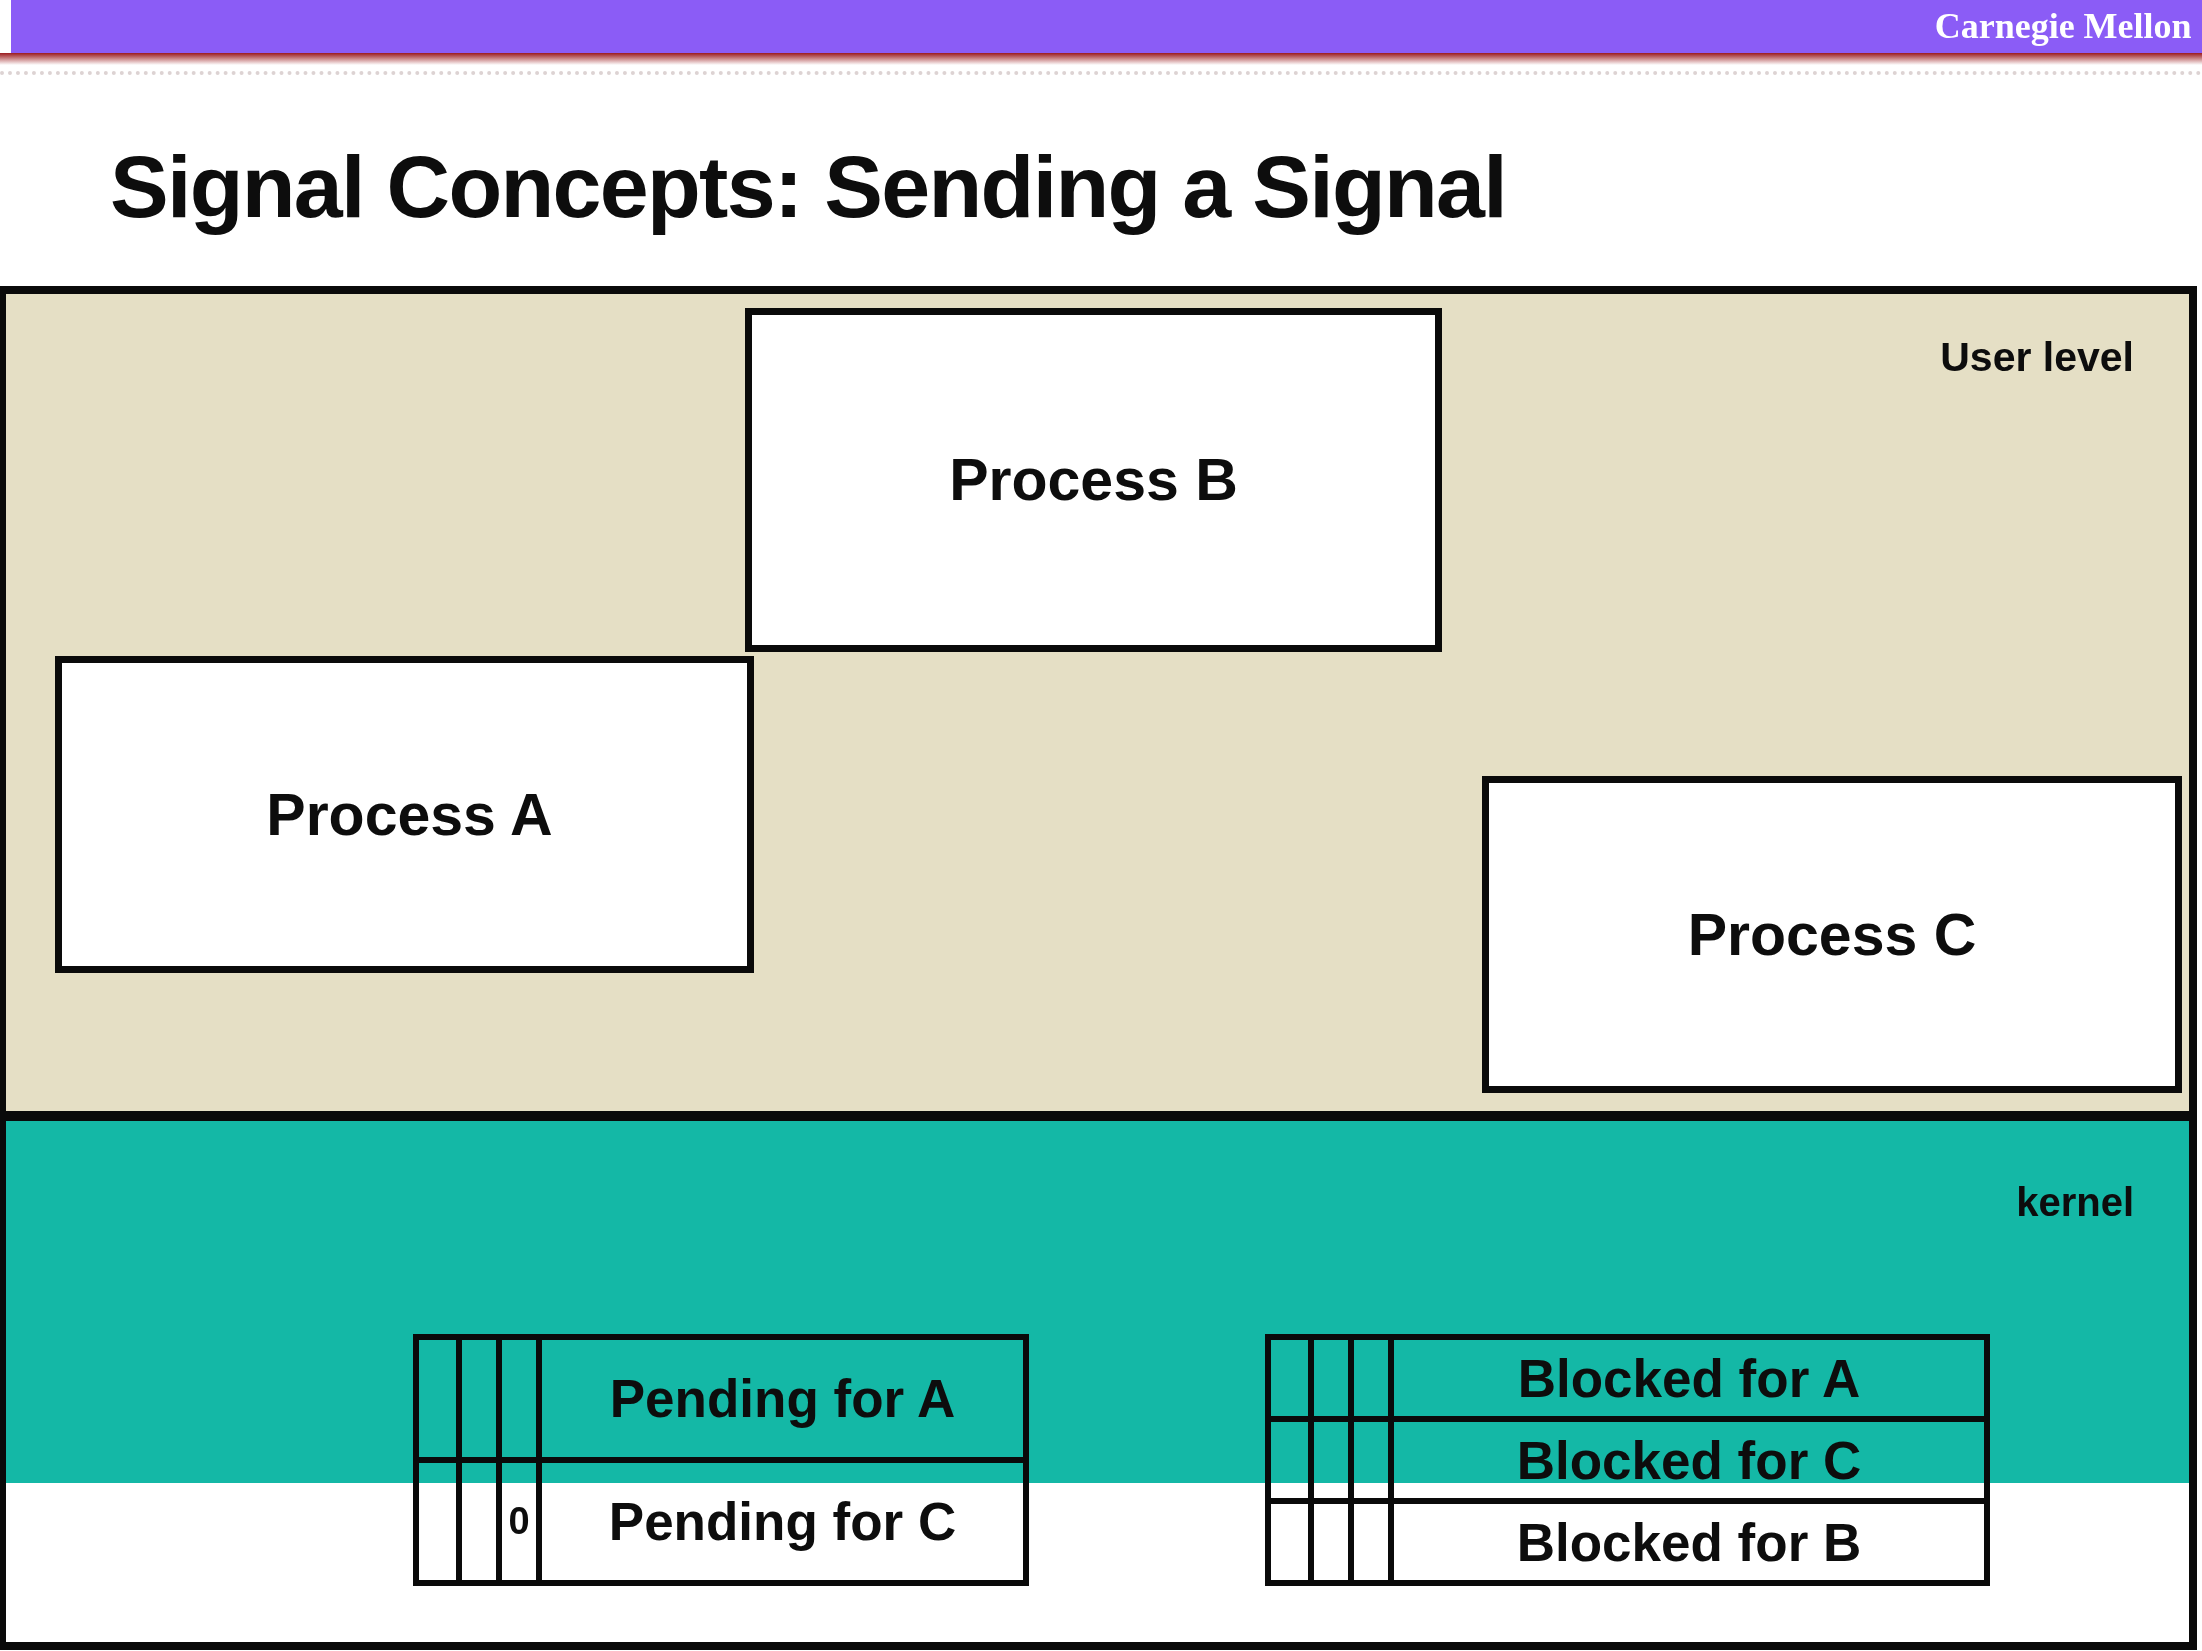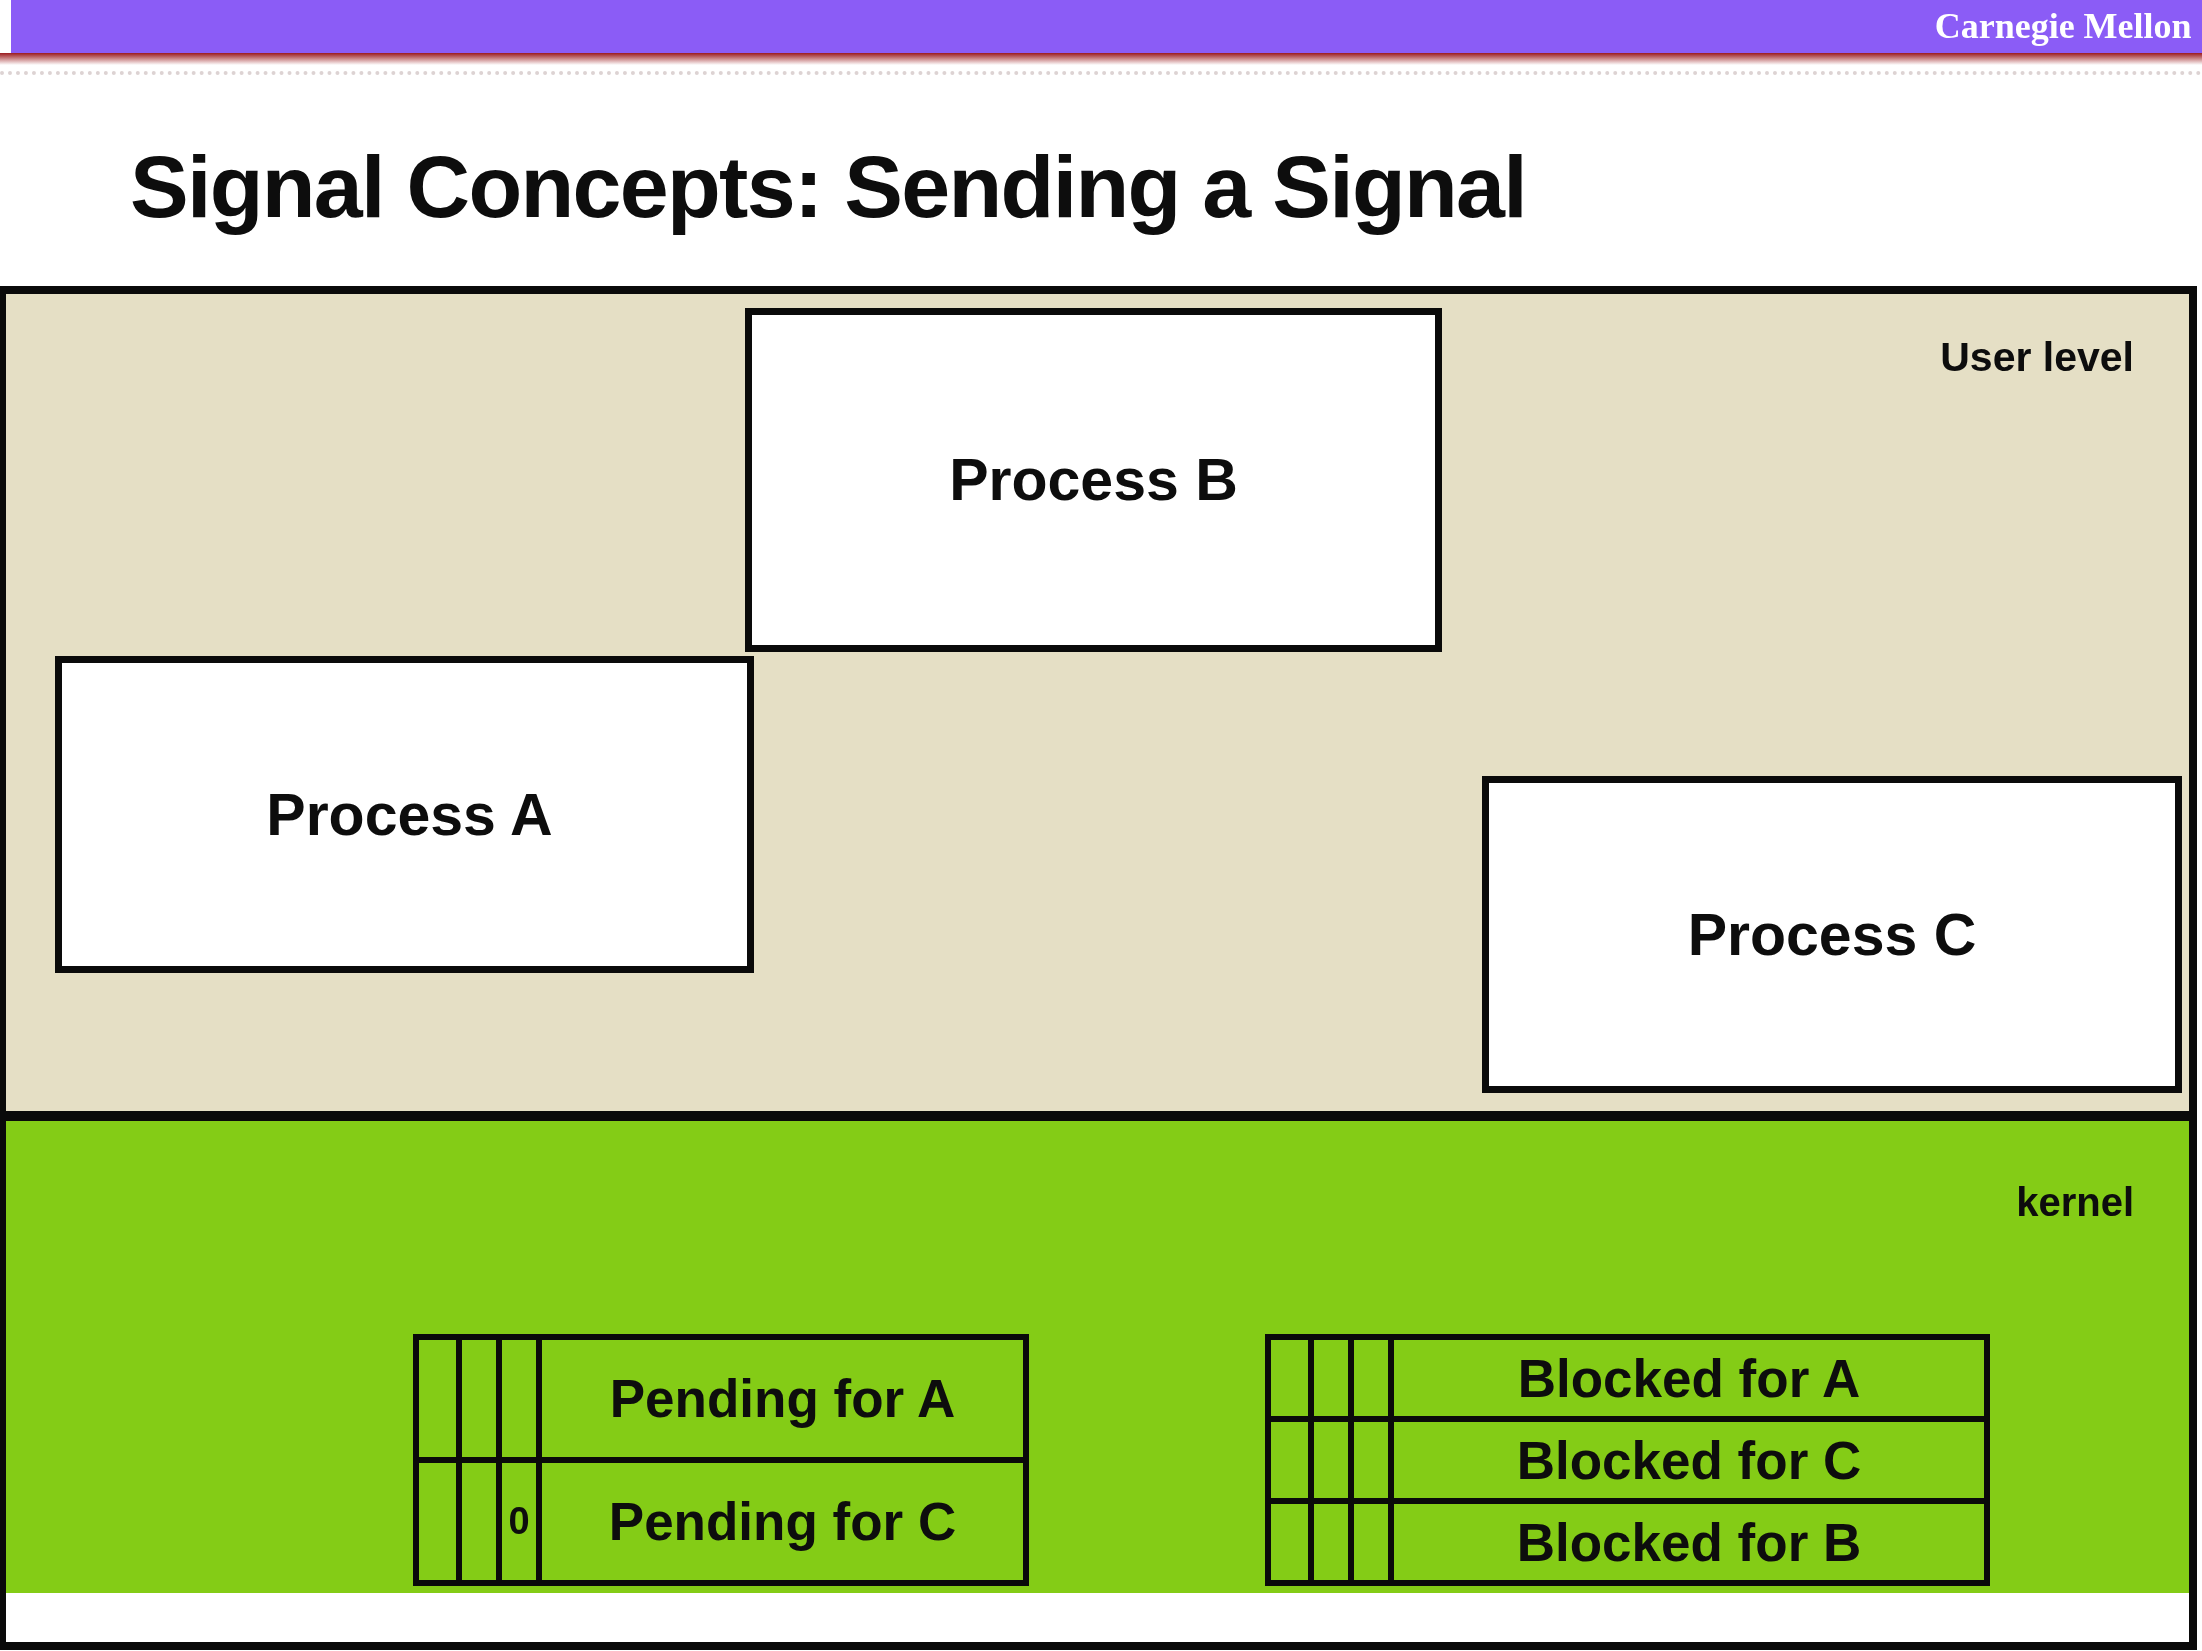--- a/index.html
+++ b/index.html
@@ -26,35 +26,35 @@
   }
   .dotline {
     position:absolute; left:0; top:71px; width:2203px; height:0;
     border-top:4.3px dotted #ddd3d3;
   }
 
   
   .slide-title {
     position:absolute; left:110px; top:136px;
     font-size:88px; font-weight:bold; color:#0d0d0d;
-    letter-spacing:-1.7px; white-space:nowrap;margin-left:20px;
+    letter-spacing:-1.7px; white-space:nowrap;
   }
 
   
   .diagram {
     position:absolute; left:0; top:286px; width:2197px; height:1364px;
     border:8.6px solid #0a0a0a; border-left-width:6.9px;
   }
   .user-area {
     position:relative; width:100%; height:827px;
     background:#e5dfc5; border-bottom:10.3px solid #0a0a0a;
   }
   .kernel-area {
-    position:relative; width:100%; height:472px;
-    background:#84cc16;
+    position:relative; width:100%; height:362px;
+    background:#14b8a6;
   }
   .region-label {
     position:absolute; right:55px; font-weight:bold; color:#0d0d0d;
   }
   .user-label  { top:40px; font-size:41px; }
   .kernel-label{ top:59px; font-size:40px; }
 
   
   .process-box {
     position:absolute; background:#ffffff; border:7.7px solid #0a0a0a;

